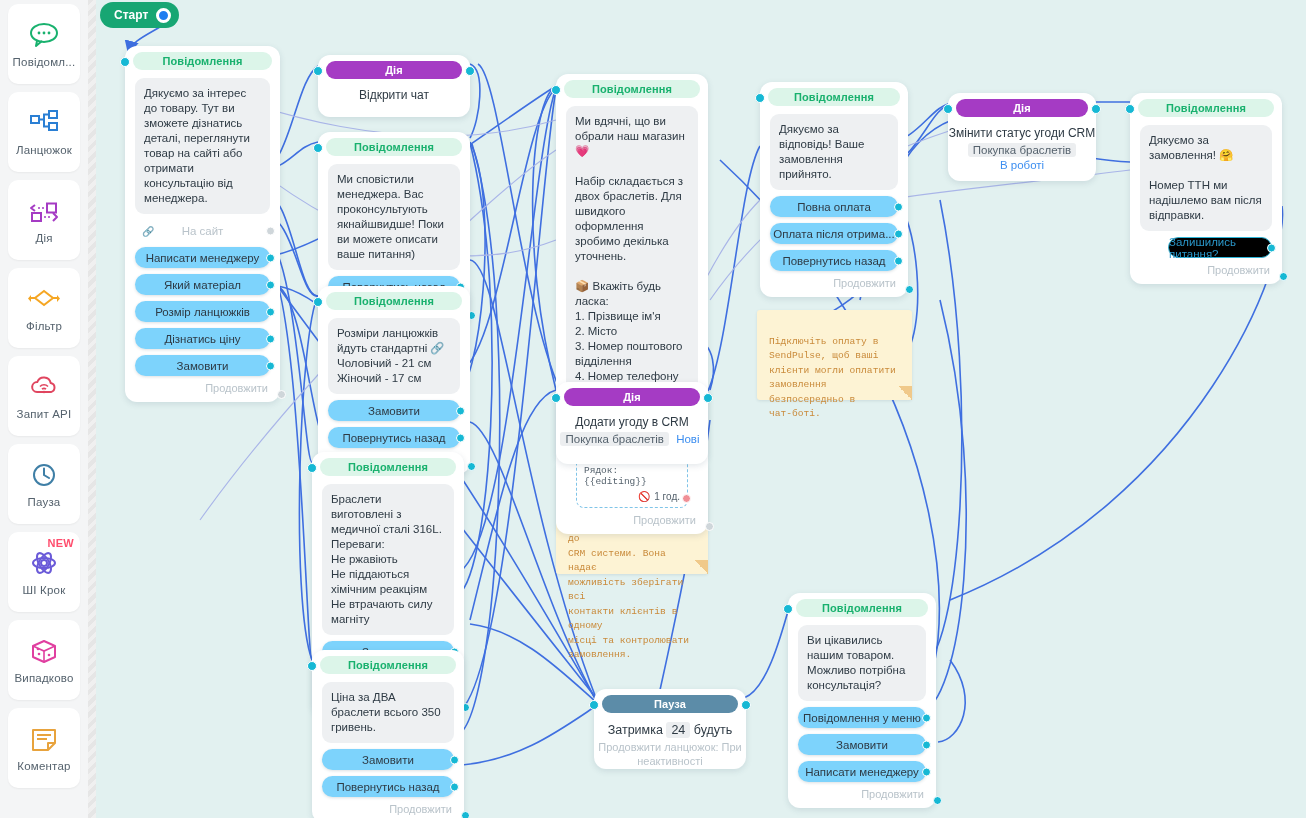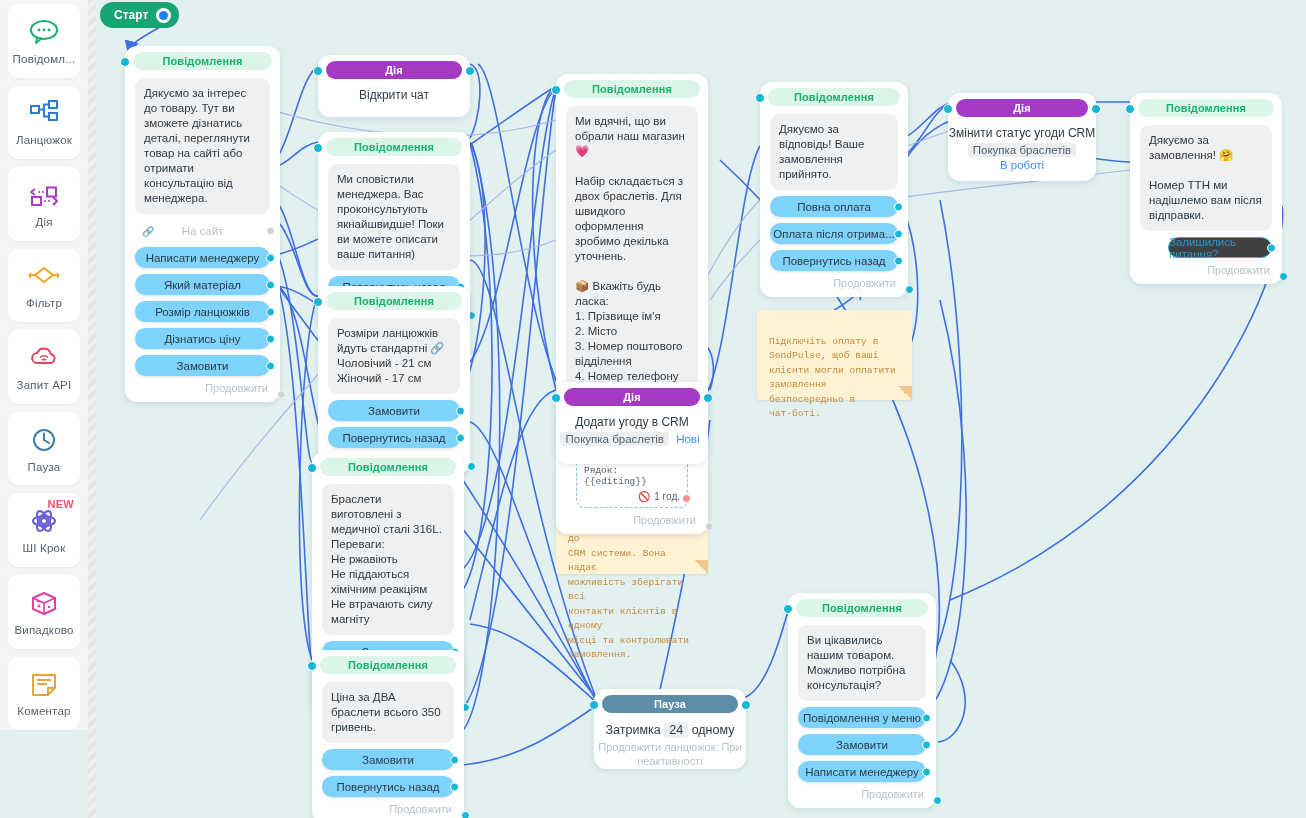--- a/index.html
+++ b/index.html
@@ -5,21 +5,21 @@
   * { box-sizing: border-box; margin:0; padding:0; }
   html,body { width:1306px; height:818px; overflow:hidden; }
   body {
     font-family: "Liberation Sans", sans-serif;
     background:#e2f1f0;
     position:relative;
   }
 
   
   #sidebar {
-    position:absolute; left:0; top:0; width:88px; height:730px;
+    position:absolute; left:0; top:0; width:88px; height:818px;
     background:#f4f5f6; z-index:40;
     display:flex; flex-direction:column; align-items:center;
     padding-top:4px; gap:8px;
   }
   #sidebar-scroll {
     position:absolute; left:88px; top:0; width:8px; height:818px;
     background: repeating-linear-gradient(135deg,#e6e6e6 0 4px,#f0f0f0 4px 8px);
     z-index:41;
   }
   .side-item {
@@ -73,21 +73,21 @@
     font-size:11.5px; line-height:15px; color:#2e3a44; white-space:pre-line;
   }
   .btn-row {
     margin-top:6px; background:#7dd3fc; border-radius:14px;
     height:21px; display:flex; align-items:center; justify-content:center;
     font-size:11.5px; color:#2e3a44; position:relative;
     box-shadow:0 1px 3px rgba(40,70,90,.17);
   }
   .btn-row.disabled { background:transparent; box-shadow:none; color:#b9c3ca; }
   .btn-row.outline {
-    background:#404040; border:1px solid #2fb6d8; color:#2a96c8; border-radius:13px;
+    background:#000000; border:1px solid #2fb6d8; color:#2a96c8; border-radius:13px;
     box-shadow:none;
     justify-content:center;
   }
   .port {
     width:9px; height:9px; border-radius:50%; background:#16b8d4;
     position:absolute; right:-4.5px; top:50%; transform:translateY(-50%);
     border:1.5px solid #fff;
   }
   .port.grey { background:#cfd6da; }
   .btn-ico {
@@ -571,21 +571,21 @@
   </div>
 </div>
 
 <div class="node" style="left:594px; top:689px; width:152px; height:80px;">
   <div class="node-in"></div>
   <div class="node-out-h"></div>
   <div class="node-head head-pause">Пауза</div>
   <div class="pause-main">
     <span>Затримка</span>
     <span class="pause-num">24</span>
-    <span>одному</span>
+    <span>будуть</span>
   </div>
   <div class="pause-sub">Продовжити ланцюжок: При неактивності</div>
 </div>
 
 <div class="node" style="left:788px; top:593px; width:148px;">
   <div class="node-in"></div>
   <div class="node-head head-msg">Повідомлення</div>
   <div class="node-body">
     <div class="bubble">Ви цікавились нашим товаром. Можливо потрібна консультація?</div>
     <div class="btn-row">

